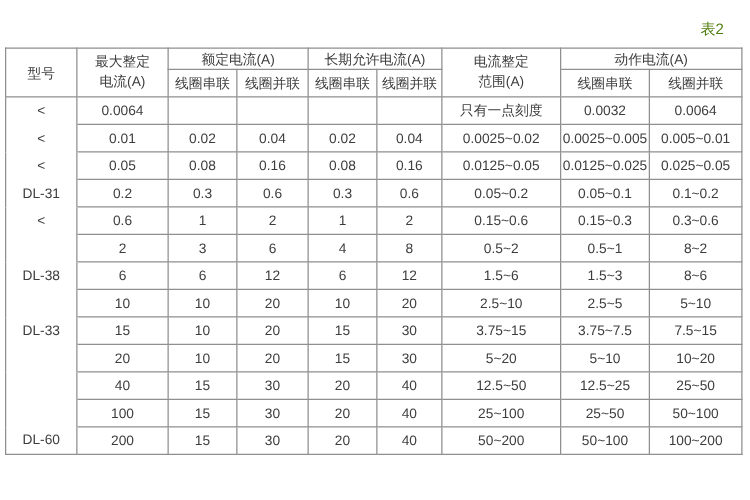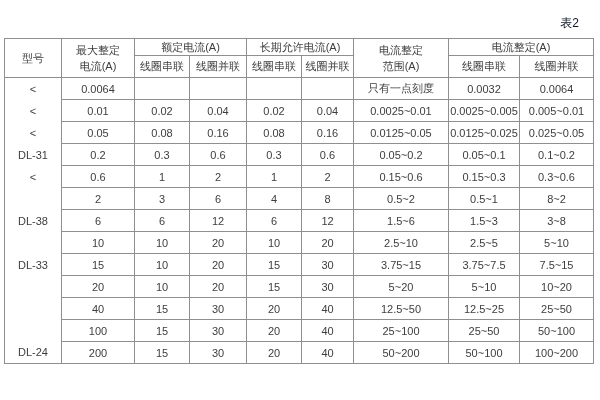--- a/index.html
+++ b/index.html
@@ -10,21 +10,21 @@
     background: #ffffff;
     font-family: "Liberation Sans", sans-serif;
     color: #3d3d3d;
     overflow: hidden;
   }
   .table-caption {
     position: absolute;
     top: 15px;
     right: 21px;
     font-size: 12px;
-    color: #0f172a;
+    color: #4d7c0f;
   }
   table.spec-table {
     position: absolute;
     top: 38px;
     left: 4px;
     border-collapse: collapse;
     table-layout: fixed;
     background: #ffffff;
   }
   .spec-table th, .spec-table td {
@@ -75,21 +75,21 @@
         <th rowspan="2" class="two-line">
           <div>最大整定</div>
           <div>电流(A)</div>
         </th>
         <th colspan="2">额定电流(A)</th>
         <th colspan="2">长期允许电流(A)</th>
         <th rowspan="2" class="two-line">
           <div>电流整定</div>
           <div>范围(A)</div>
         </th>
-        <th colspan="2">电流整定(A)</th>
+        <th colspan="2">动作电流(A)</th>
       </tr>
       <tr class="hrow2">
         <th>线圈串联</th>
         <th>线圈并联</th>
         <th>线圈串联</th>
         <th>线圈并联</th>
         <th>线圈串联</th>
         <th>线圈并联</th>
       </tr>
     </thead>
@@ -105,21 +105,21 @@
           <td>0.0032</td>
           <td>0.0064</td>
         </tr>
         <tr>
           <td class="model-cell">&lt;</td>
           <td>0.01</td>
           <td>0.02</td>
           <td>0.04</td>
           <td>0.02</td>
           <td>0.04</td>
-          <td>0.0025~0.01</td>
+          <td>0.0025~0.02</td>
           <td>0.0025~0.005</td>
           <td>0.005~0.01</td>
         </tr>
         <tr>
           <td class="model-cell">&lt;</td>
           <td>0.05</td>
           <td>0.08</td>
           <td>0.16</td>
           <td>0.08</td>
           <td>0.16</td>
@@ -162,21 +162,21 @@
         </tr>
         <tr>
           <td class="model-cell">DL-38</td>
           <td>6</td>
           <td>6</td>
           <td>12</td>
           <td>6</td>
           <td>12</td>
           <td>1.5~6</td>
           <td>1.5~3</td>
-          <td>3~8</td>
+          <td>8~6</td>
         </tr>
         <tr>
           <td class="model-cell"></td>
           <td>10</td>
           <td>10</td>
           <td>20</td>
           <td>10</td>
           <td>20</td>
           <td>2.5~10</td>
           <td>2.5~5</td>
@@ -220,21 +220,21 @@
           <td>100</td>
           <td>15</td>
           <td>30</td>
           <td>20</td>
           <td>40</td>
           <td>25~100</td>
           <td>25~50</td>
           <td>50~100</td>
         </tr>
         <tr>
-          <td class="model-cell">DL-24</td>
+          <td class="model-cell">DL-60</td>
           <td>200</td>
           <td>15</td>
           <td>30</td>
           <td>20</td>
           <td>40</td>
           <td>50~200</td>
           <td>50~100</td>
           <td>100~200</td>
         </tr>
       </tbody>

